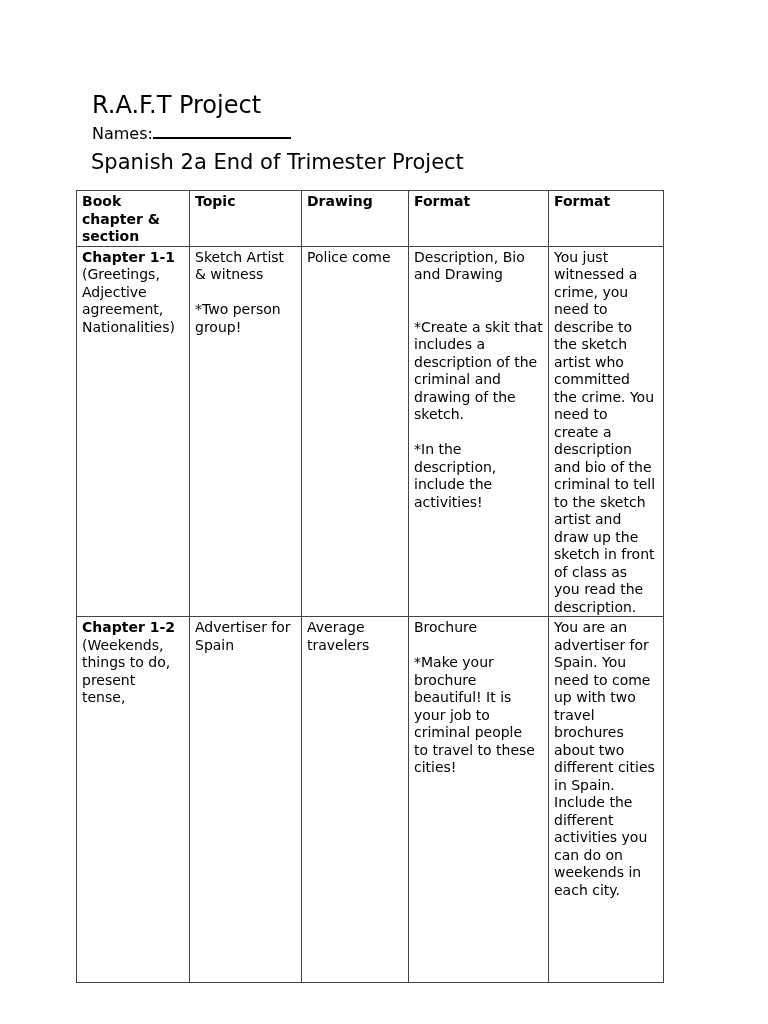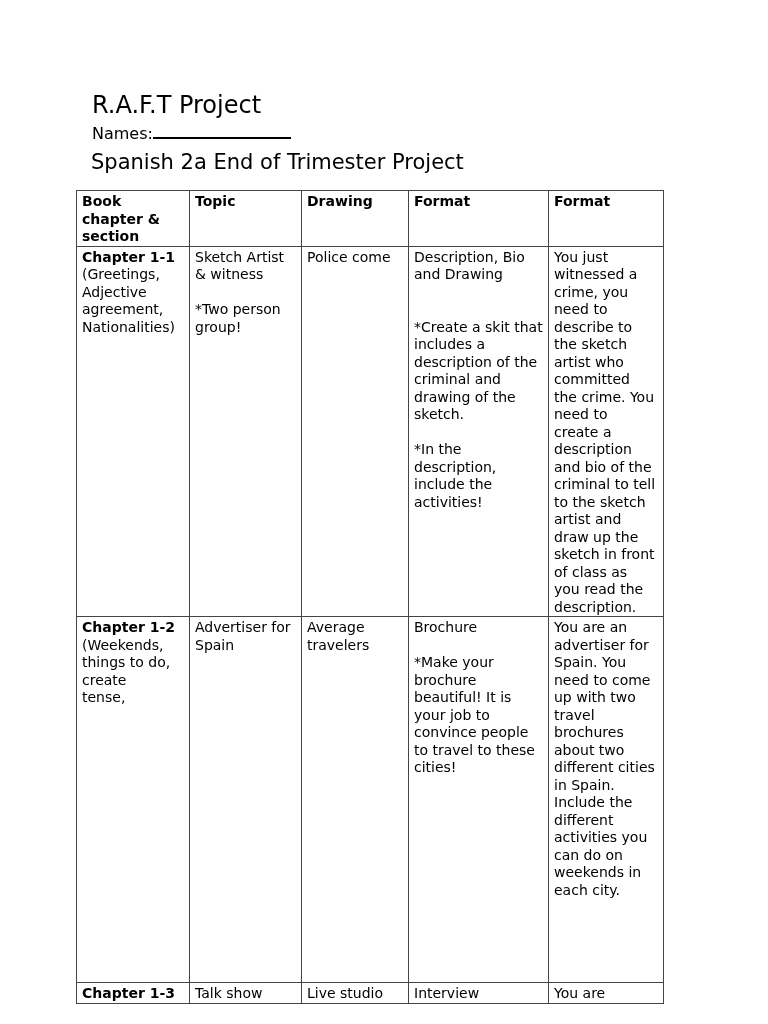--- a/index.html
+++ b/index.html
@@ -120,39 +120,39 @@
 of class as
 you read the
 description.</div>
         </td>
     </tr>
     <tr class="r2">
       <td>
           <div class="b">Chapter 1-2</div>
           <div class="txt">(Weekends,
 things to do,
-create
+present
 tense,</div>
         </td>
       <td>
           <div class="txt">Advertiser for
 Spain</div>
         </td>
       <td>
           <div class="txt">Average
 travelers</div>
         </td>
       <td>
           <div class="txt">Brochure
 
 *Make your
 brochure
 beautiful! It is
 your job to
-convince people
+criminal people
 to travel to these
 cities!</div>
         </td>
       <td>
           <div class="txt">You are an
 advertiser for
 Spain. You
 need to come
 up with two
 travel
@@ -161,31 +161,14 @@
 different cities
 in Spain.
 Include the
 different
 activities you
 can do on
 weekends in
 each city.</div>
         </td>
     </tr>
-    <tr class="r3">
-      <td>
-          <div class="b">Chapter 1-3</div>
-        </td>
-      <td>
-          <div class="txt">Talk show</div>
-        </td>
-      <td>
-          <div class="txt">Live studio</div>
-        </td>
-      <td>
-          <div class="txt">Interview</div>
-        </td>
-      <td>
-          <div class="txt">You are</div>
-        </td>
-    </tr>
   </tbody>
 </table>
 
 </body></html>

